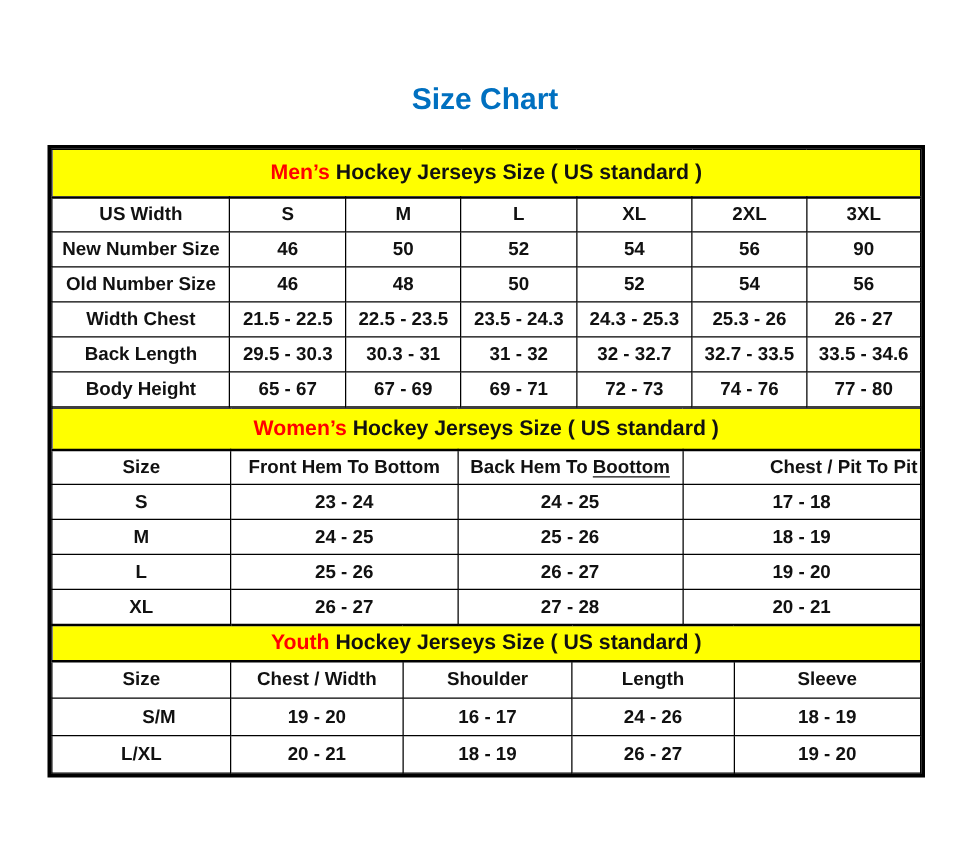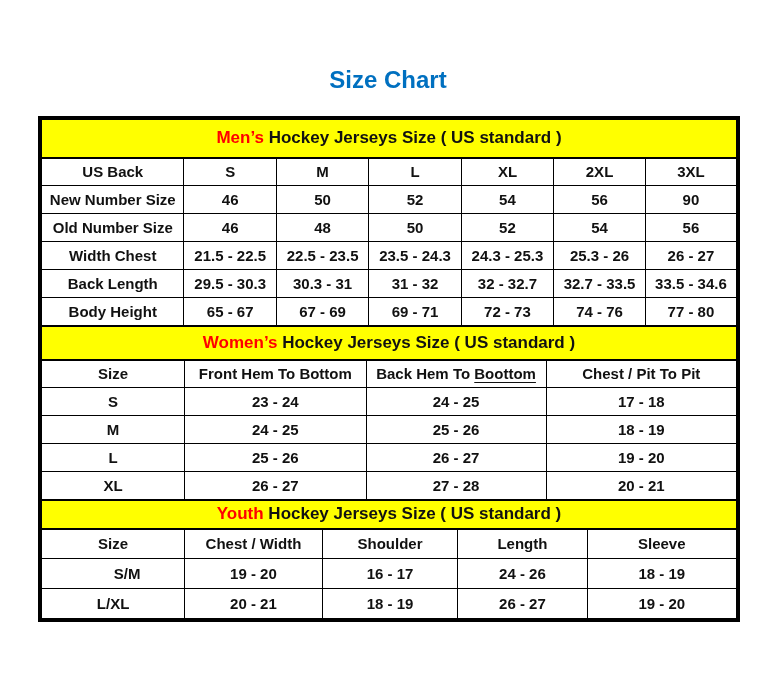--- a/index.html
+++ b/index.html
@@ -72,21 +72,21 @@
         <col style="width: 13.3%;">
         <col style="width: 13.3%;">
         <col style="width: 13.2%;">
         <col style="width: 13.1%;">
       </colgroup>
       <tbody>
         <tr>
           <td colspan="7" class="banner" style="height: 38px; background: rgb(255, 255, 0);"><span class="accent" style="color: rgb(255, 0, 0);">Men’s</span><span> Hockey Jerseys Size ( US standard )</span></td>
         </tr>
         <tr>
-          <th style="height: 28px;">US Back</th>
+          <th style="height: 28px;">US Width</th>
           <th style="height: 28px;">S</th>
           <th style="height: 28px;">M</th>
           <th style="height: 28px;">L</th>
           <th style="height: 28px;">XL</th>
           <th style="height: 28px;">2XL</th>
           <th style="height: 28px;">3XL</th>
         </tr>
         <tr>
           <th style="height: 28px;">New Number Size</th>
           <td style="height: 28px;">46</td>
@@ -142,21 +142,21 @@
         <col style="width: 27.4%;">
       </colgroup>
       <tbody>
         <tr>
           <td colspan="4" class="banner" style="height: 33px; background: rgb(255, 255, 0);"><span class="accent" style="color: rgb(255, 0, 0);">Women’s</span><span> Hockey Jerseys Size ( US standard )</span></td>
         </tr>
         <tr>
           <th style="height: 28px;">Size</th>
           <th style="height: 20px; text-align: center;">Front Hem To Bottom</th>
           <th style="height: 28px;">Back Hem To <span class="squiggle">Boottom</span></th>
-          <th style="height: 28px;">Chest / Pit To Pit</th>
+          <th style="height: 28px; text-align: right;">Chest / Pit To Pit</th>
         </tr>
         <tr>
           <th style="height: 28px;">S</th>
           <td style="height: 28px;">23 - 24</td>
           <td style="height: 28px;">24 - 25</td>
           <td style="height: 28px;">17 - 18</td>
         </tr>
         <tr>
           <th style="height: 28px;">M</th>
           <td style="height: 28px;">24 - 25</td>

